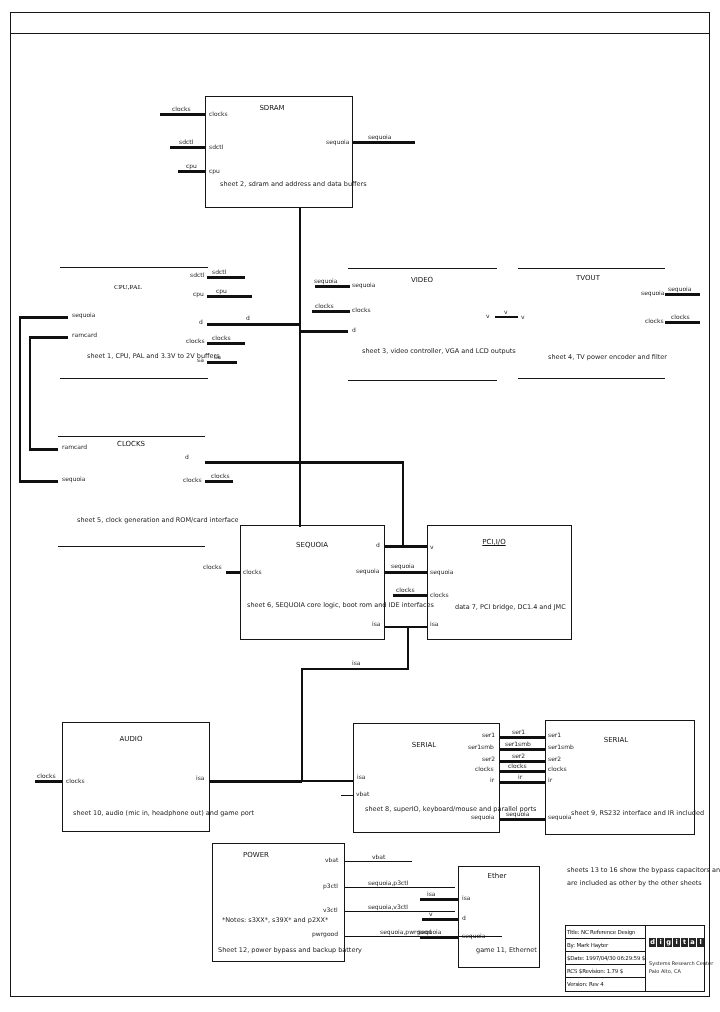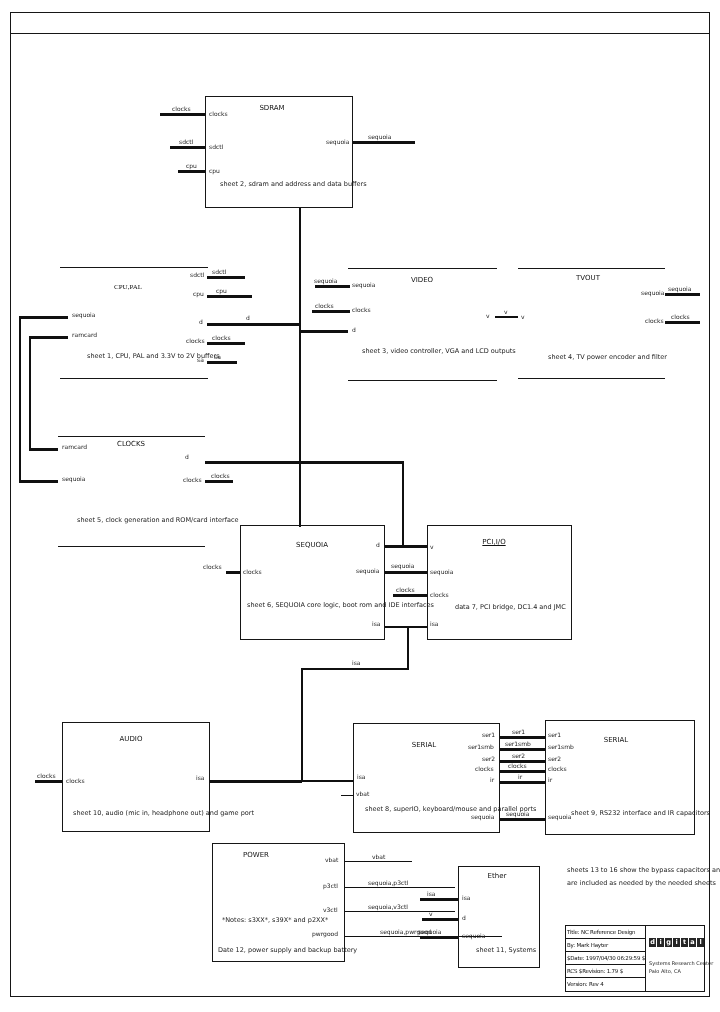--- a/index.html
+++ b/index.html
@@ -176,60 +176,60 @@
   <div class="t" style="left:471px;top:813px;">sequoia</div>
   <div class="tn" style="left:512px;top:728px;">ser1</div>
   <div class="tn" style="left:505px;top:740px;">ser1smb</div>
   <div class="tn" style="left:512px;top:752px;">ser2</div>
   <div class="tn" style="left:508px;top:762px;">clocks</div>
   <div class="tn" style="left:518px;top:773px;">ir</div>
   <div class="tn" style="left:506px;top:810px;">sequoia</div>
 
   <div class="r" style="left:545px;top:720px;width:150px;height:115px;"></div>
   <div class="tt" style="left:616px;top:736px;">SERIAL</div>
-  <div class="ts" style="left:571px;top:810px;">sheet 9, RS232 interface and IR capacitors</div>
+  <div class="ts" style="left:571px;top:810px;">sheet 9, RS232 interface and IR included</div>
   <div class="t" style="left:548px;top:731px;">ser1</div>
   <div class="t" style="left:548px;top:743px;">ser1smb</div>
   <div class="t" style="left:548px;top:755px;">ser2</div>
   <div class="t" style="left:548px;top:765px;">clocks</div>
   <div class="t" style="left:548px;top:776px;">ir</div>
   <div class="t" style="left:548px;top:813px;">sequoia</div>
 
   <div class="r" style="left:212px;top:843px;width:133px;height:119px;"></div>
   <div class="tt" style="left:256px;top:851px;">POWER</div>
   <div class="ts" style="left:222px;top:917px;">*Notes: s3XX*, s39X* and p2XX*</div>
-  <div class="ts" style="left:218px;top:947px;">Date 12, power supply and backup battery</div>
+  <div class="ts" style="left:218px;top:947px;">Sheet 12, power bypass and backup battery</div>
   <div class="t" style="left:325px;top:856px;">vbat</div>
   <div class="t" style="left:323px;top:882px;">p3ctl</div>
   <div class="t" style="left:323px;top:906px;">v3ctl</div>
   <div class="t" style="left:312px;top:930px;">pwrgood</div>
   <div class="w1" style="left:345px;top:861px;width:67px;"></div>
   <div class="w1" style="left:345px;top:887px;width:110px;"></div>
   <div class="w1" style="left:345px;top:911px;width:110px;"></div>
   <div class="w1" style="left:345px;top:936px;width:157px;"></div>
   <div class="tn" style="left:372px;top:853px;">vbat</div>
   <div class="tn" style="left:368px;top:879px;">sequoia,p3ctl</div>
   <div class="tn" style="left:368px;top:903px;">sequoia,v3ctl</div>
   <div class="tn" style="left:380px;top:928px;">sequoia,pwrgood</div>
 
   <div class="r" style="left:458px;top:866px;width:82px;height:102px;"></div>
   <div class="tt" style="left:497px;top:872px;">Ether</div>
-  <div class="ts" style="left:476px;top:947px;">sheet 11, Systems</div>
+  <div class="ts" style="left:476px;top:947px;">game 11, Ethernet</div>
   <div class="w" style="left:420px;top:898px;width:38px;"></div>
   <div class="w" style="left:422px;top:918px;width:36px;"></div>
   <div class="w" style="left:420px;top:936px;width:38px;"></div>
   <div class="tn" style="left:427px;top:890px;">isa</div>
   <div class="tn" style="left:429px;top:910px;">v</div>
   <div class="tn" style="left:418px;top:928px;">sequoia</div>
   <div class="t" style="left:462px;top:894px;">isa</div>
   <div class="t" style="left:462px;top:914px;">d</div>
   <div class="t" style="left:462px;top:932px;">sequoia</div>
 
   <div class="ts" style="left:567px;top:867px;">sheets 13 to 16 show the bypass capacitors and</div>
-  <div class="ts" style="left:567px;top:880px;">are included as needed by the needed sheets</div>
+  <div class="ts" style="left:567px;top:880px;">are included as other by the other sheets</div>
 
   <div class="r" style="left:565px;top:925px;width:140px;height:67px;"></div>
   <div class="v" style="left:645px;top:925px;height:67px;"></div>
   <div class="h" style="left:565px;top:938px;width:80px;"></div>
   <div class="h" style="left:565px;top:951px;width:80px;"></div>
   <div class="h" style="left:565px;top:964px;width:80px;"></div>
   <div class="h" style="left:565px;top:977px;width:80px;"></div>
   <div class="tb-row" style="left:567px;top:929px;">Title: NC Reference Design</div>
   <div class="tb-row" style="left:567px;top:942px;">By: Mark Hayter</div>
   <div class="tb-row" style="left:567px;top:955px;">$Date: 1997/04/30 06:29:59 $</div>

